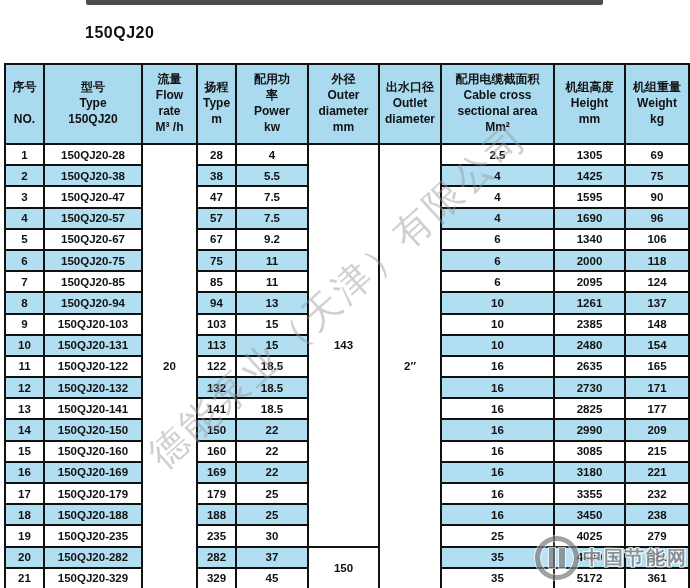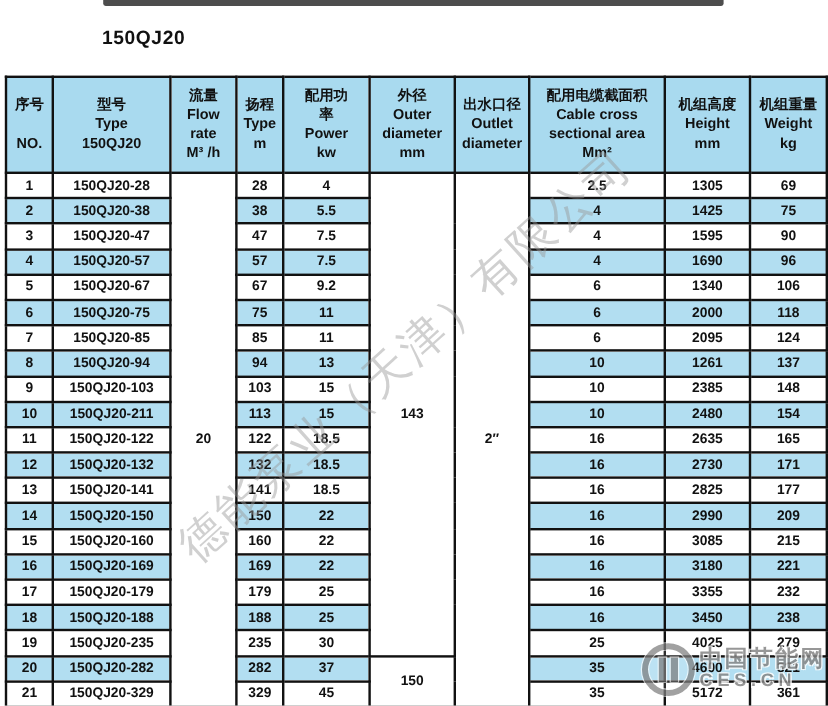--- a/index.html
+++ b/index.html
@@ -241,21 +241,21 @@
         <td>9</td>
         <td>150QJ20-103</td>
         <td>103</td>
         <td>15</td>
         <td>10</td>
         <td>2385</td>
         <td>148</td>
       </tr>
       <tr class="even">
         <td>10</td>
-        <td>150QJ20-211</td>
+        <td>150QJ20-131</td>
         <td>113</td>
         <td>15</td>
         <td>10</td>
         <td>2480</td>
         <td>154</td>
       </tr>
       <tr>
         <td>11</td>
         <td>150QJ20-122</td>
         <td>122</td>
@@ -357,15 +357,14 @@
       </tr>
     </tbody>
 </table>
 
 <div class="wm-diagonal">德能泵业（天津）有限公司</div>
 
 <div class="wm-corner">
   <div class="wm-logo"></div>
   <div class="wm-text">
     <span class="wm-cn">中国节能网</span>
-    <span class="wm-en">CES.CN</span>
   </div>
 </div>
 
 </body></html>

